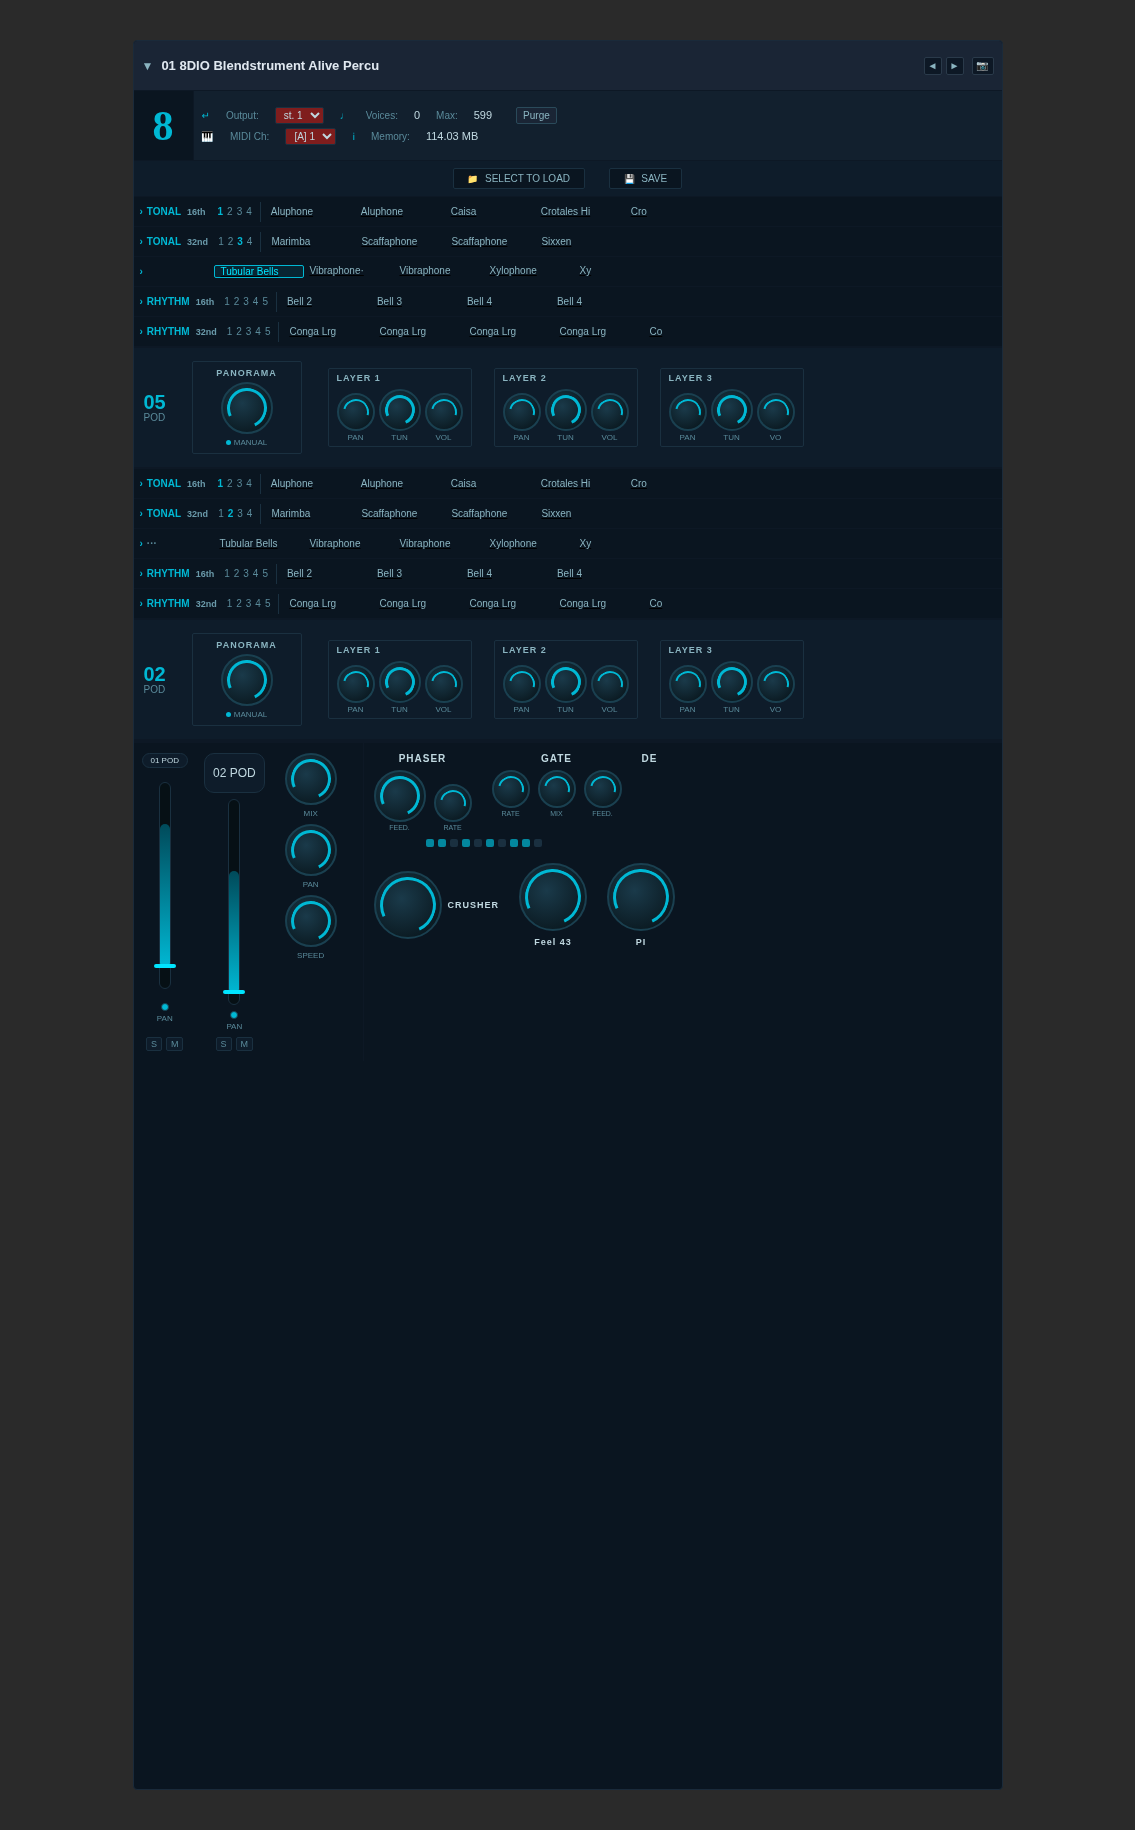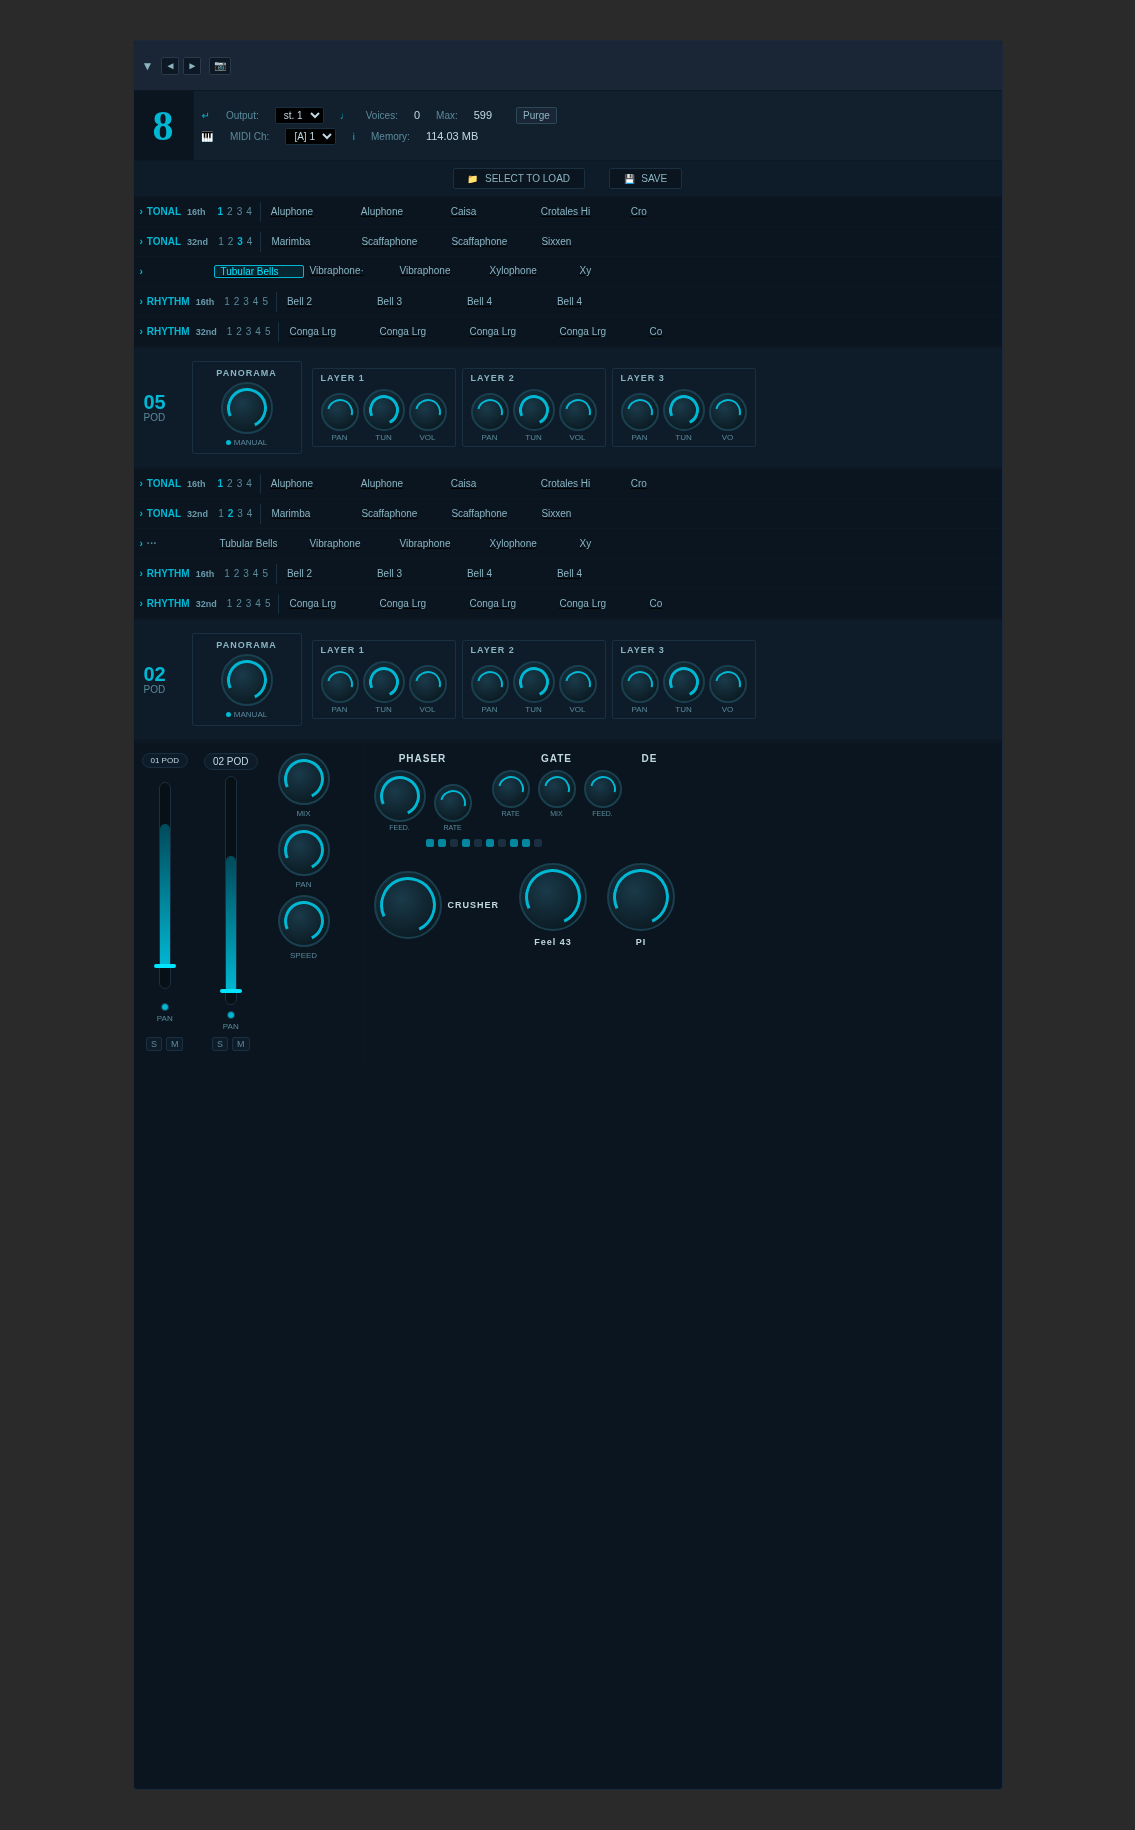--- a/index.html
+++ b/index.html
@@ -98,21 +98,21 @@
     }
     .info-icon {
       color: #00b8d4;
       font-size: 10px;
     }
     .info-val {
       color: #c0d8e0;
       font-size: 11px;
     }
     .output-select {
-      background: #000000;
+      background: #7f1d1d;
       border: 1px solid #1a3040;
       border-radius: 2px;
       color: #c0d8e0;
       font-size: 10px;
       padding: 1px 4px;
       cursor: pointer;
     }
     .purge-btn {
       background: #1a2535;
       border: 1px solid #2a4a5a;
@@ -264,20 +264,21 @@
       color: #5a8a9a;
       font-size: 8px;
     }
     .layer-section {
       border: 1px solid #1a3040;
       border-radius: 2px;
       padding: 4px 8px;
       display: flex; flex-direction: column; align-items: center;
       margin-right: 6px;
       min-width: 120px;
+      margin-left: 16px;
     }
     .layer-title {
       color: #8ab4c0;
       font-size: 9px;
       font-weight: bold;
       margin-bottom: 6px;
       letter-spacing: 1px;
       align-self: flex-start;
     }
     .layer-knobs {
@@ -336,20 +337,21 @@
       transform: rotate(20deg);
     }
   </style>
 </head>
 <body>
 
 <div class="plugin-container">
 
   <div class="header">
     <span class="header-arrow">▼</span>
+    <span class="preset-name">01 8DIO Blendstrument Alive Percu</span>
     <div class="nav-arrows">
       <div class="nav-arrow">◄</div>
       <div class="nav-arrow">►</div>
     </div>
     <div class="camera-btn">📷</div>
   </div>
 
   <div class="info-bar">
     <div class="logo-area">
       <span class="logo-8">8</span>
@@ -768,21 +770,21 @@
             <div style="width:8px; height:8px; border-radius:50%; background:#00b8d4; border:1px solid #1a4050;"></div>
             <span style="color:#5a8a9a; font-size:8px;">PAN</span>
           </div>
           <div style="display:flex; gap:4px;">
             <span style="color:#5a8a9a; font-size:9px; background:#0e1c2a; border:1px solid #1a3040; border-radius:2px; padding:1px 4px; cursor:pointer;">S</span>
             <span style="color:#5a8a9a; font-size:9px; background:#0e1c2a; border:1px solid #1a3040; border-radius:2px; padding:1px 4px; cursor:pointer;">M</span>
           </div>
         </div>
 
         <div style="display:flex; flex-direction:column; align-items:center; gap:6px;">
-          <div style="background:#0e1c2a; border:1px solid #1a3040; border-radius:10px; padding:2px 8px; color:#c0d8e0; font-size:10px;text-align:center;">02 POD</div>
+          <div style="background:#0e1c2a; border:1px solid #1a3040; border-radius:10px; padding:12px 8px; color:#c0d8e0; font-size:12px;text-align:center;">02 POD</div>
           <div style="flex:1; display:flex; flex-direction:column; align-items:center; gap:4px; width:100%;">
             <div style="position:relative; width:12px; flex:1; background:#061015; border:1px solid #1a3040; border-radius:6px; cursor:pointer;">
               <div style="position:absolute; bottom:5%; left:0; right:0; height:60%; background:linear-gradient(to top, #00b8d4, #004a5a); border-radius:6px;"></div>
               <div style="position:absolute; width:22px; height:4px; background:#00e5ff; border-radius:2px; left:50%; transform:translateX(-50%); bottom:5%;"></div>
             </div>
           </div>
           <div style="display:flex; flex-direction:column; align-items:center; gap:3px;">
             <div style="width:8px; height:8px; border-radius:50%; background:#00b8d4; border:1px solid #1a4050;"></div>
             <span style="color:#5a8a9a; font-size:8px;">PAN</span>
           </div>

